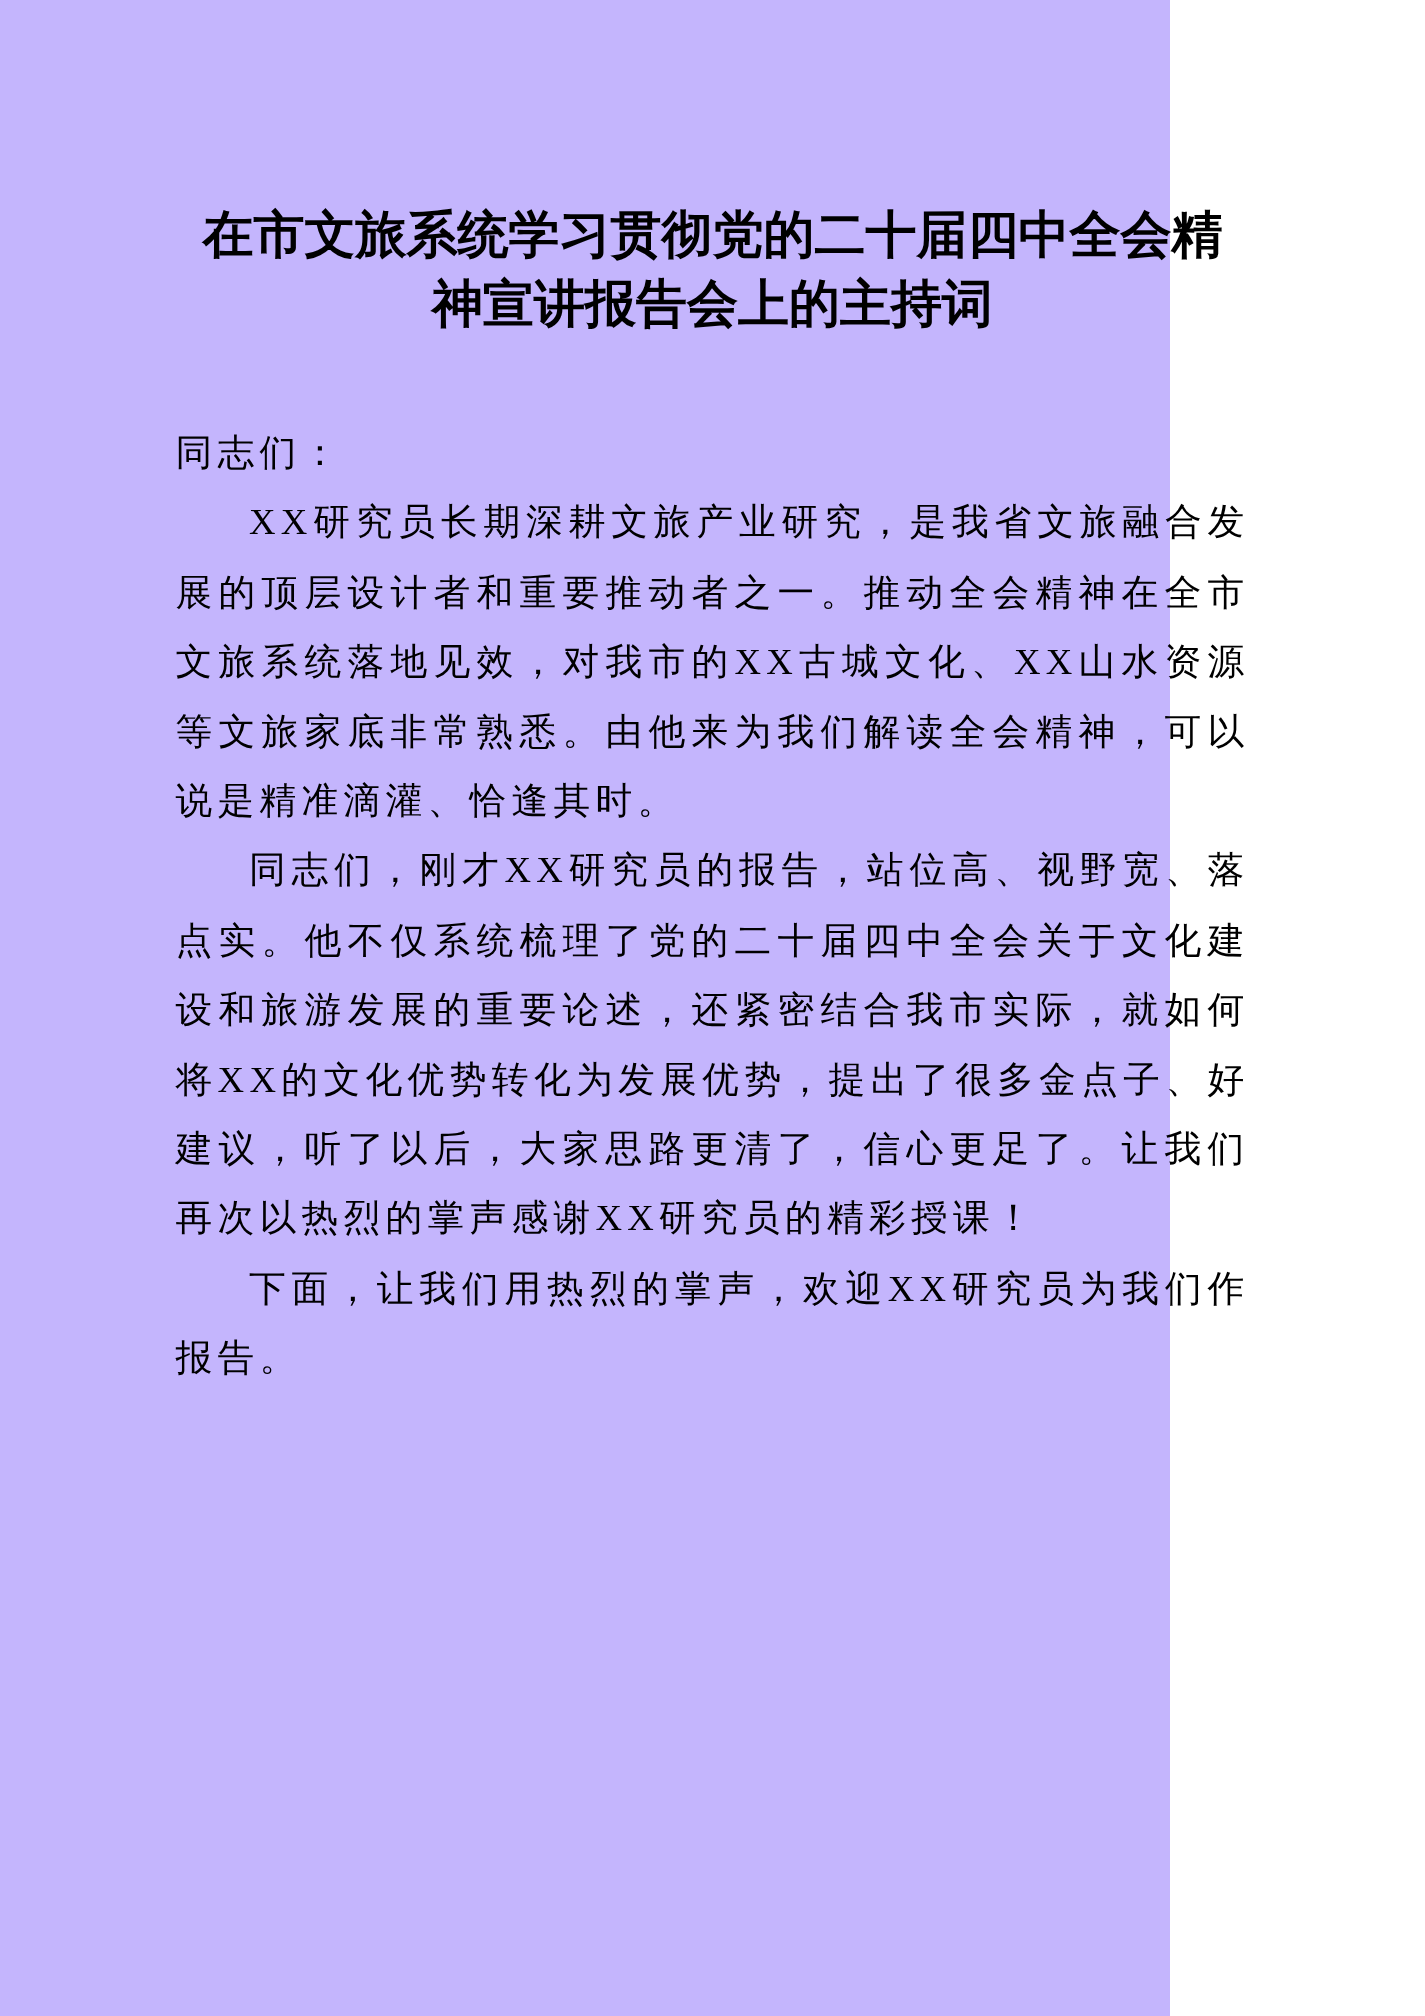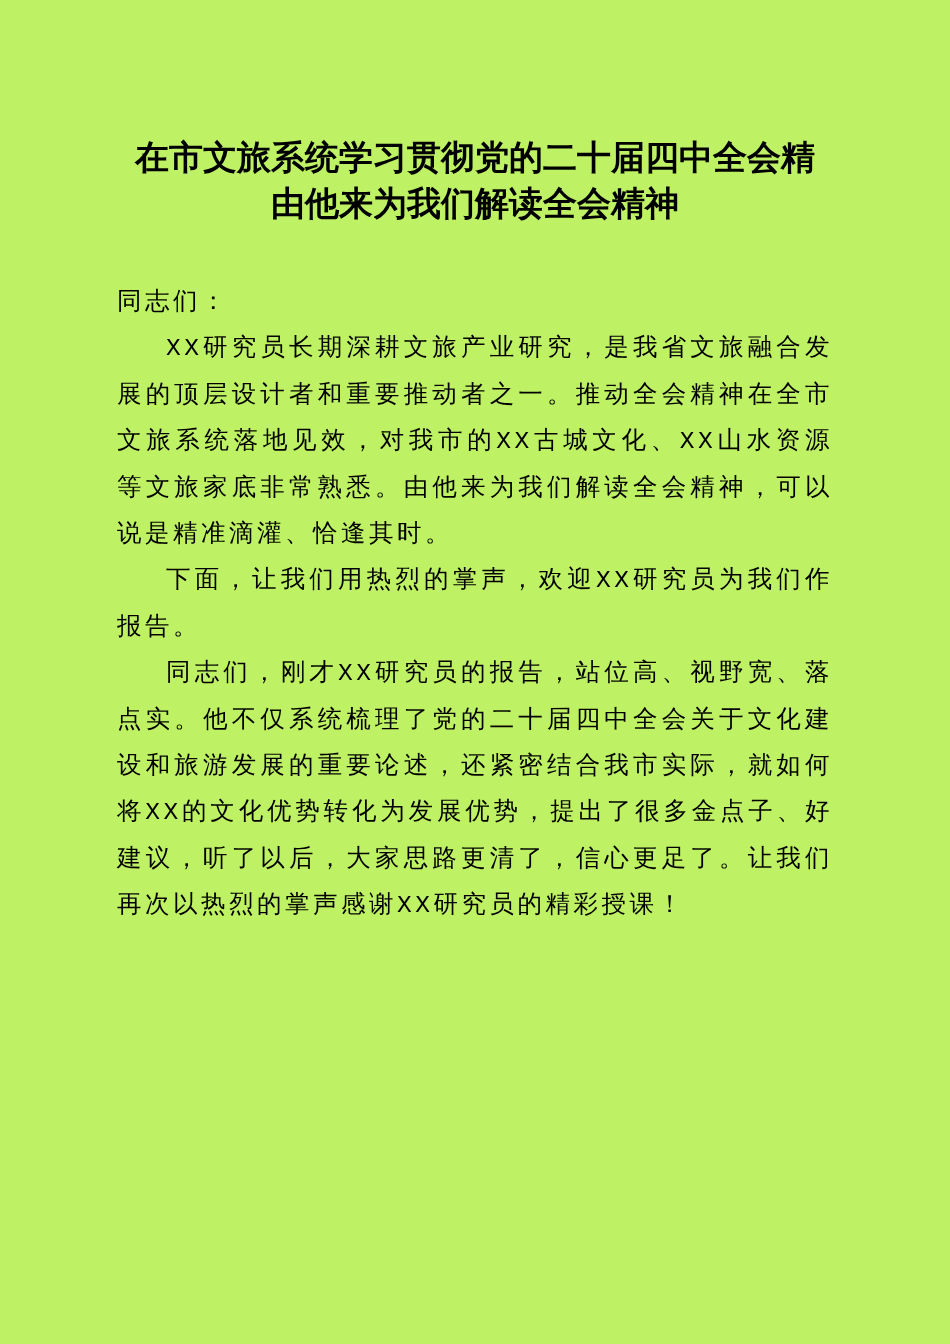--- a/index.html
+++ b/index.html
@@ -11,23 +11,23 @@
       width: 950px;
       height: 1344px;
       position: relative;
       overflow: hidden;
       color: #000000;
     }
     .page {
       position: absolute;
       left: 0;
       top: 0;
-      width: 950px;
+      width: 780px;
       height: 1344px;
-      background: #bef264;
+      background: #c4b5fd;
     }
     .title {
       position: absolute;
       left: 110px;
       top: 134px;
       width: 730px;
       text-align: center;
       font-family: "DejaVu Serif", "Liberation Serif", serif;
       font-weight: bold;
       font-size: 34px;
@@ -36,42 +36,42 @@
     }
     .title-line {
       display: block;
       white-space: nowrap;
     }
     .body {
       position: absolute;
       left: 117px;
       top: 280px;
       width: 716px;
-      font-family: Liberation Mono, monospace;
+      font-family: Liberation Serif, serif;
       font-size: 24.5px;
       line-height: 46.4px;
       letter-spacing: 3.5px;
     }
     .para {
       margin: 0;
       text-indent: 2em;
       text-align: justify;
     }
     .para.salutation {
       text-indent: 0;
     }
   </style>
 </head>
 <body>
 
 <div class="page">
   <div class="title">
     <span class="title-line">在市文旅系统学习贯彻党的二十届四中全会精</span>
-    <span class="title-line">由他来为我们解读全会精神</span>
+    <span class="title-line">神宣讲报告会上的主持词</span>
   </div>
 
   <div class="body">
     <p class="para salutation">同志们：</p>
     <p class="para">XX研究员长期深耕文旅产业研究，是我省文旅融合发展的顶层设计者和重要推动者之一。推动全会精神在全市文旅系统落地见效，对我市的XX古城文化、XX山水资源等文旅家底非常熟悉。由他来为我们解读全会精神，可以说是精准滴灌、恰逢其时。</p>
+    <p class="para">同志们，刚才XX研究员的报告，站位高、视野宽、落点实。他不仅系统梳理了党的二十届四中全会关于文化建设和旅游发展的重要论述，还紧密结合我市实际，就如何将XX的文化优势转化为发展优势，提出了很多金点子、好建议，听了以后，大家思路更清了，信心更足了。让我们再次以热烈的掌声感谢XX研究员的精彩授课！</p>
     <p class="para">下面，让我们用热烈的掌声，欢迎XX研究员为我们作报告。</p>
-    <p class="para">同志们，刚才XX研究员的报告，站位高、视野宽、落点实。他不仅系统梳理了党的二十届四中全会关于文化建设和旅游发展的重要论述，还紧密结合我市实际，就如何将XX的文化优势转化为发展优势，提出了很多金点子、好建议，听了以后，大家思路更清了，信心更足了。让我们再次以热烈的掌声感谢XX研究员的精彩授课！</p>
   </div>
 </div>
 
 </body></html>

